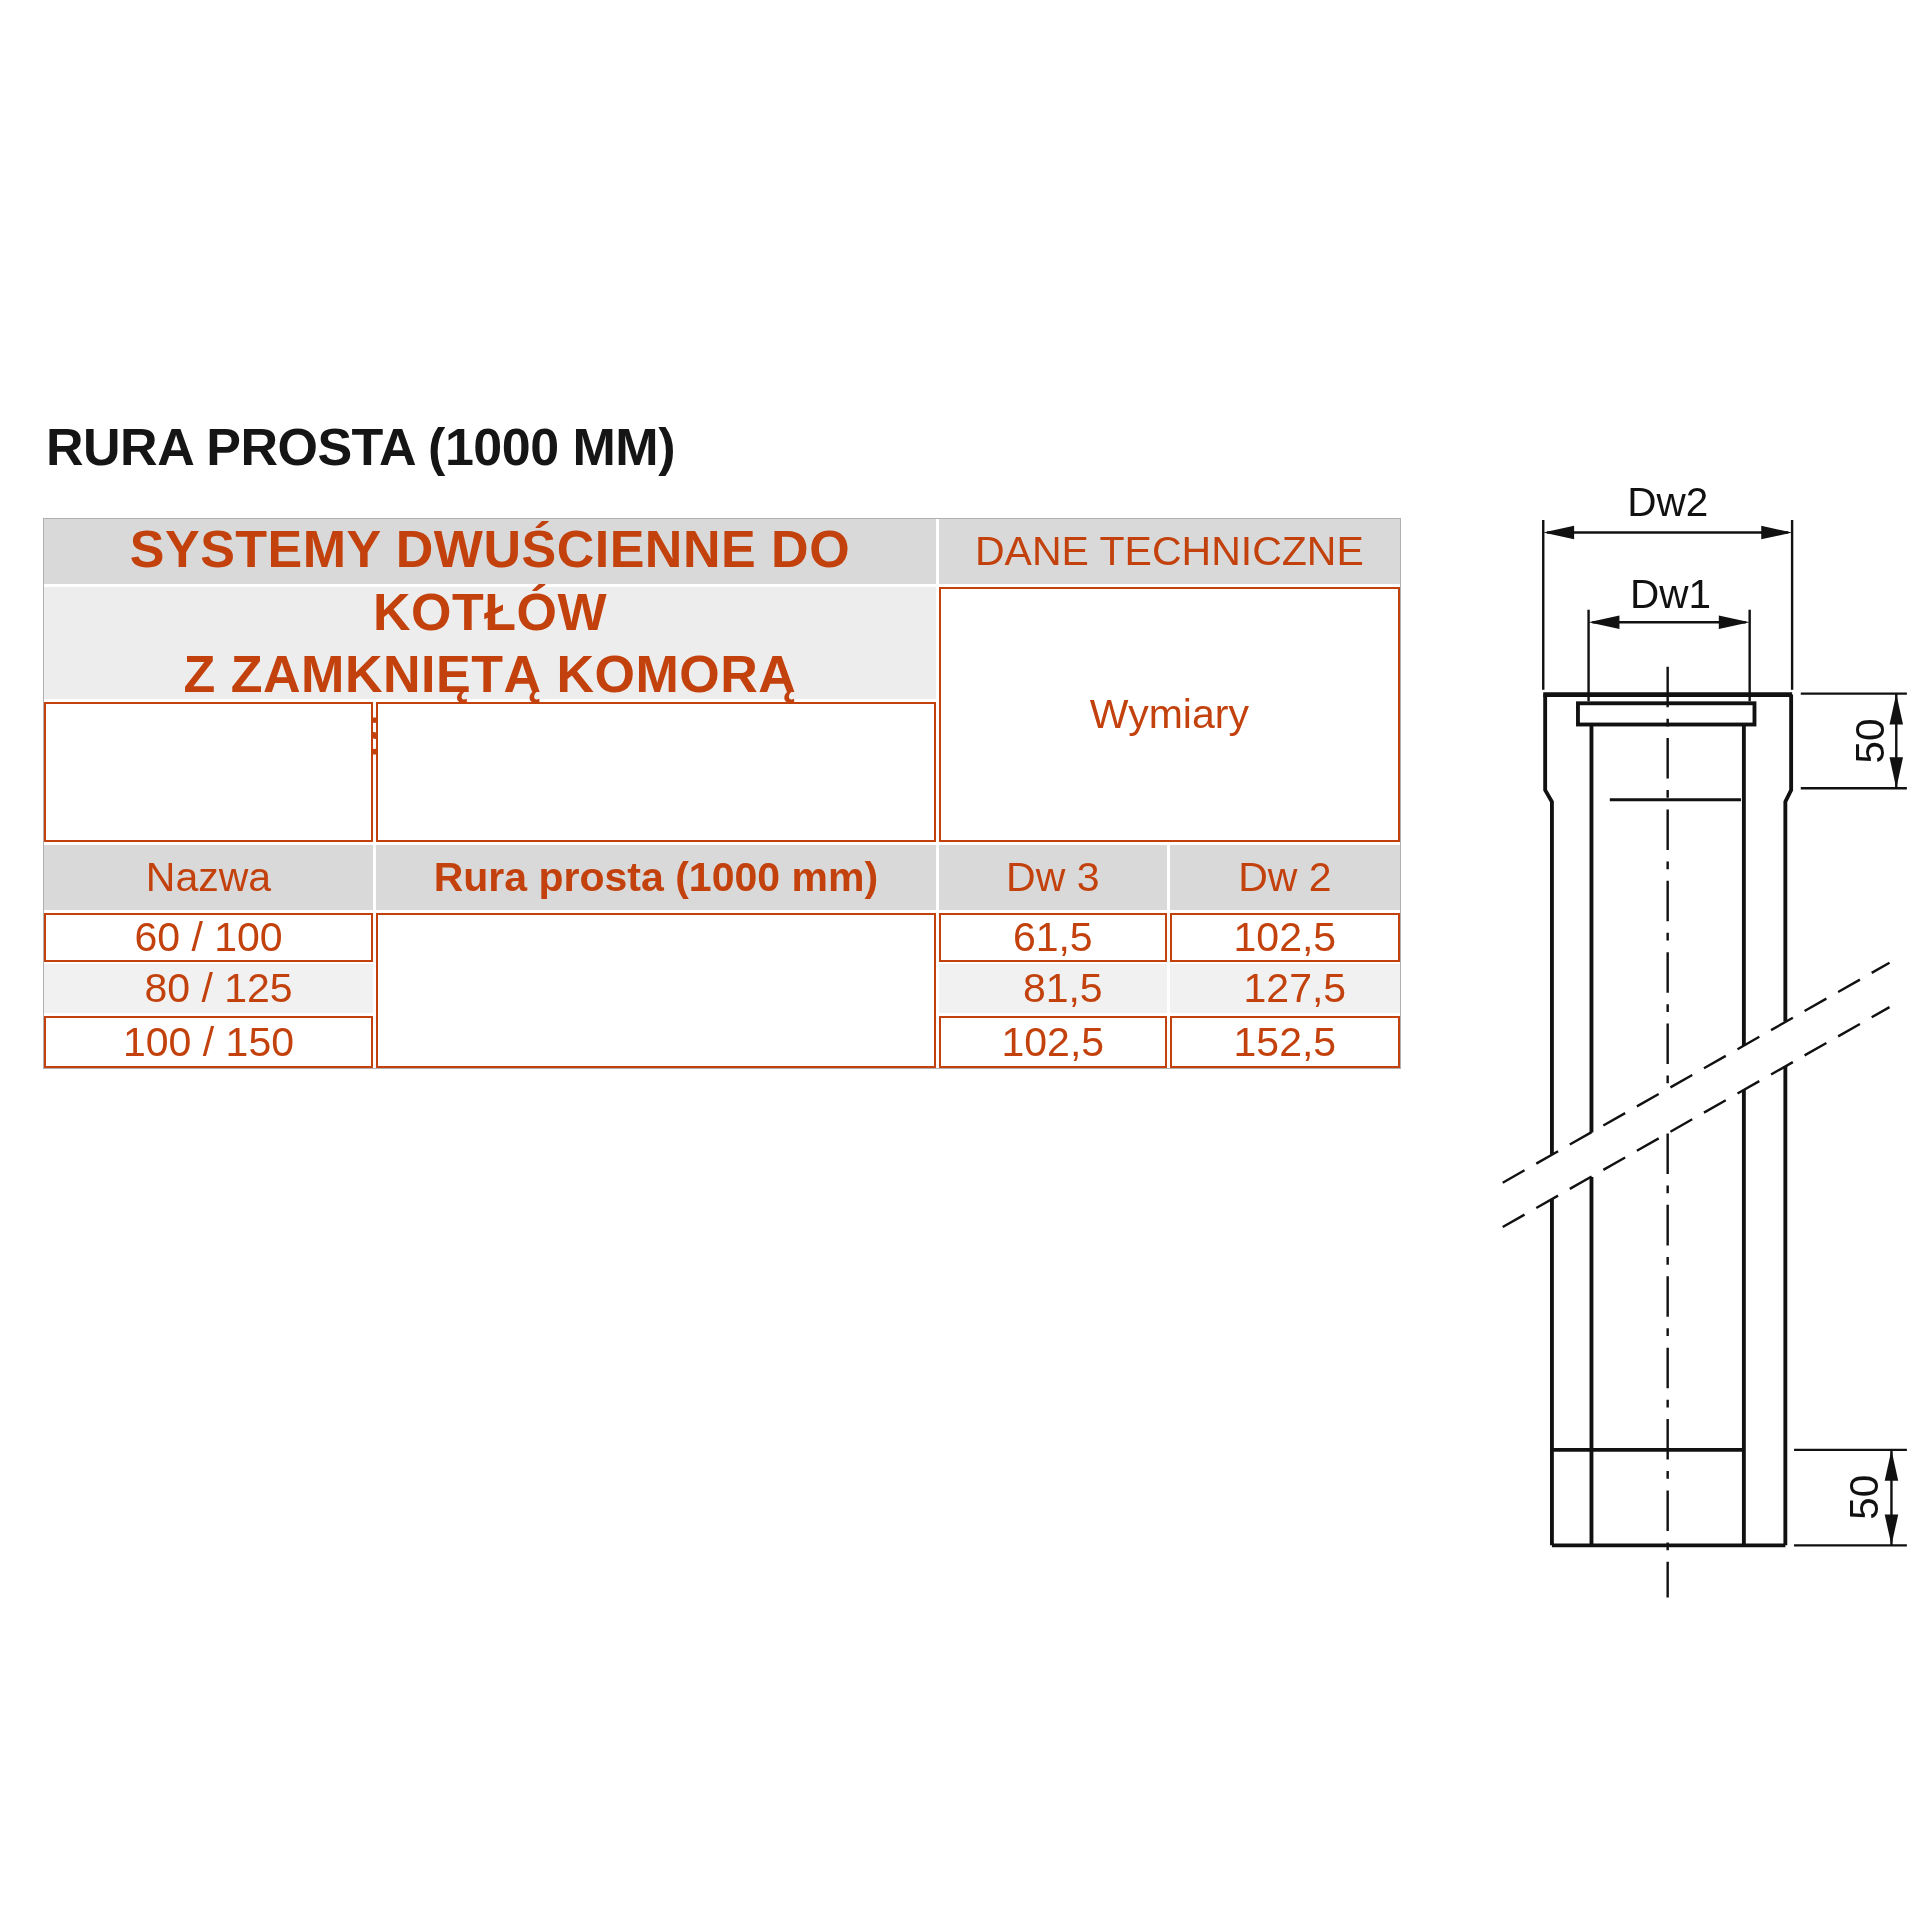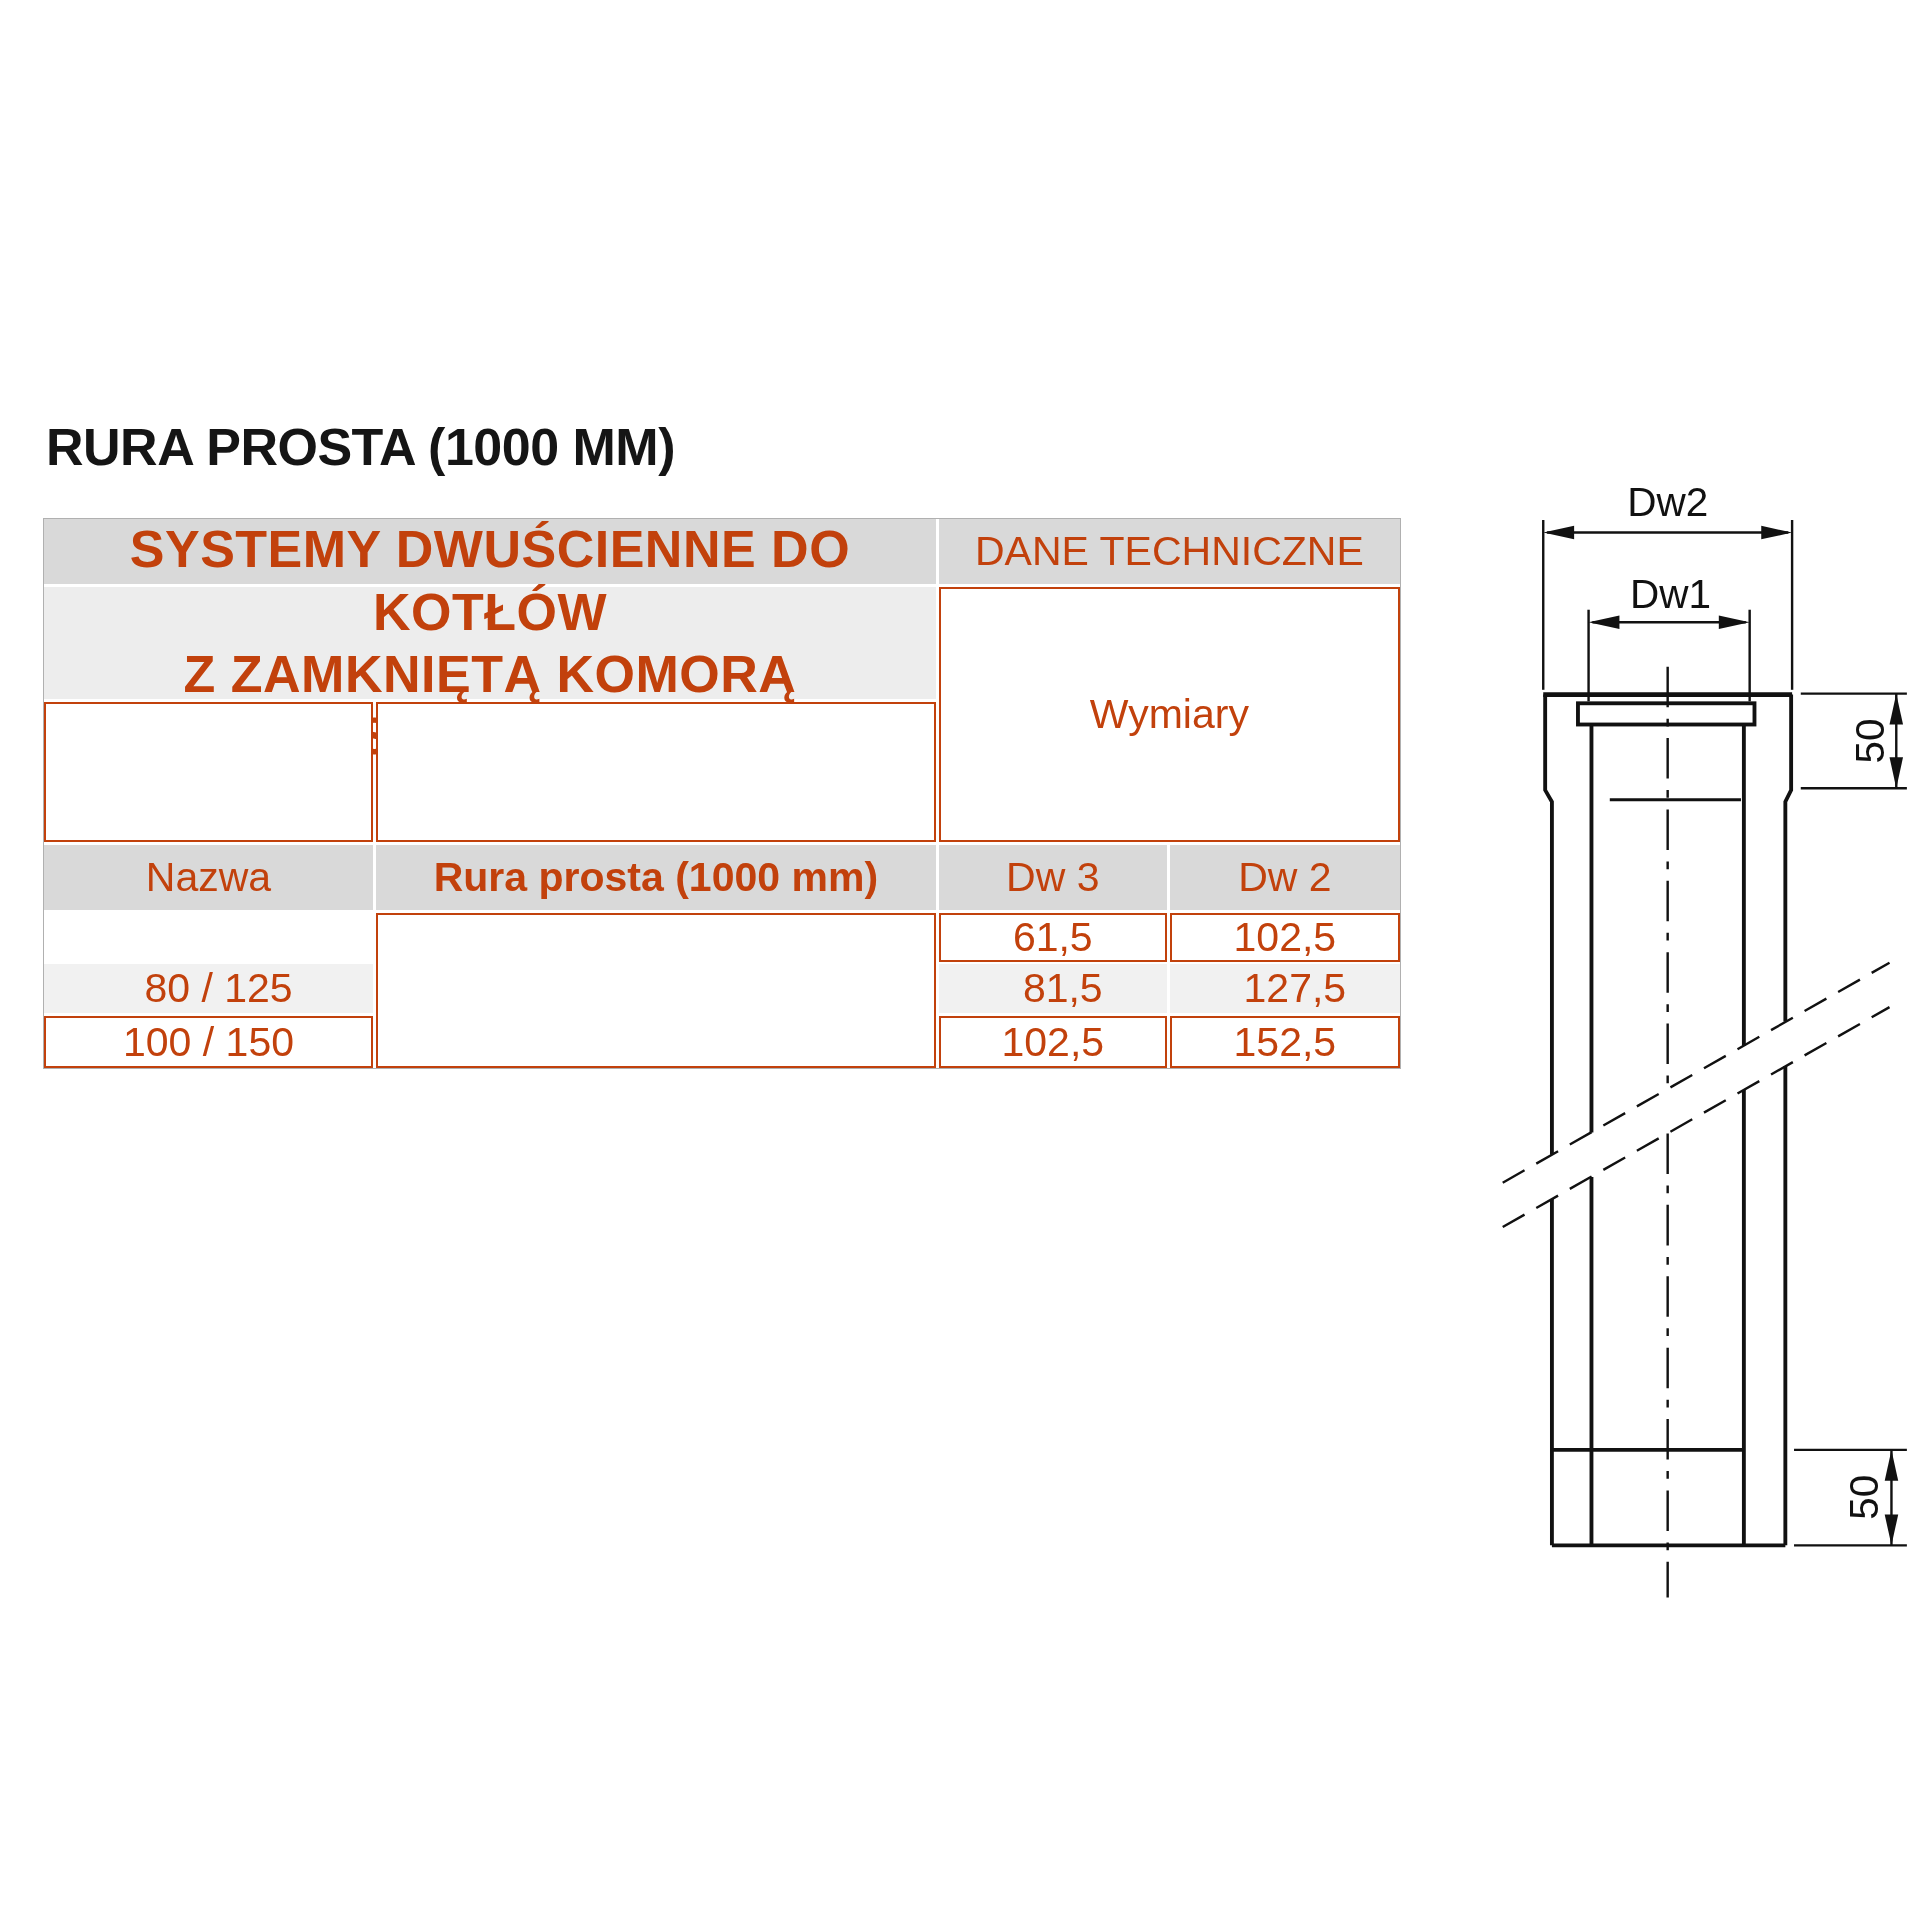--- a/index.html
+++ b/index.html
@@ -48,20 +48,21 @@
   <div class="c wb" style="grid-column:3/5; grid-row:2/4;">Wymiary</div>
 
   <div class="c wb" style="grid-column:1; grid-row:3;"></div>
   <div class="c wb" style="grid-column:2; grid-row:3;"></div>
 
   <div class="c gray" style="grid-column:1; grid-row:4;">Nazwa</div>
   <div class="c gray bold" style="grid-column:2; grid-row:4;">Rura prosta (1000 mm)</div>
   <div class="c gray" style="grid-column:3; grid-row:4;">Dw 3</div>
   <div class="c gray" style="grid-column:4; grid-row:4;">Dw 2</div>
 
+  <div class="c wb" style="grid-column:1; grid-row:5;">60 / 100</div>
   <div class="c zebra" style="grid-column:1; grid-row:6;">80 / 125</div>
   <div class="c wb" style="grid-column:1; grid-row:7;">100 / 150</div>
 
   <div class="c wb" style="grid-column:2; grid-row:5/8;"></div>
 
   <div class="c wb" style="grid-column:3; grid-row:5;">61,5</div>
   <div class="c zebra" style="grid-column:3; grid-row:6;">81,5</div>
   <div class="c wb" style="grid-column:3; grid-row:7;">102,5</div>
 
   <div class="c wb" style="grid-column:4; grid-row:5;">102,5</div>

